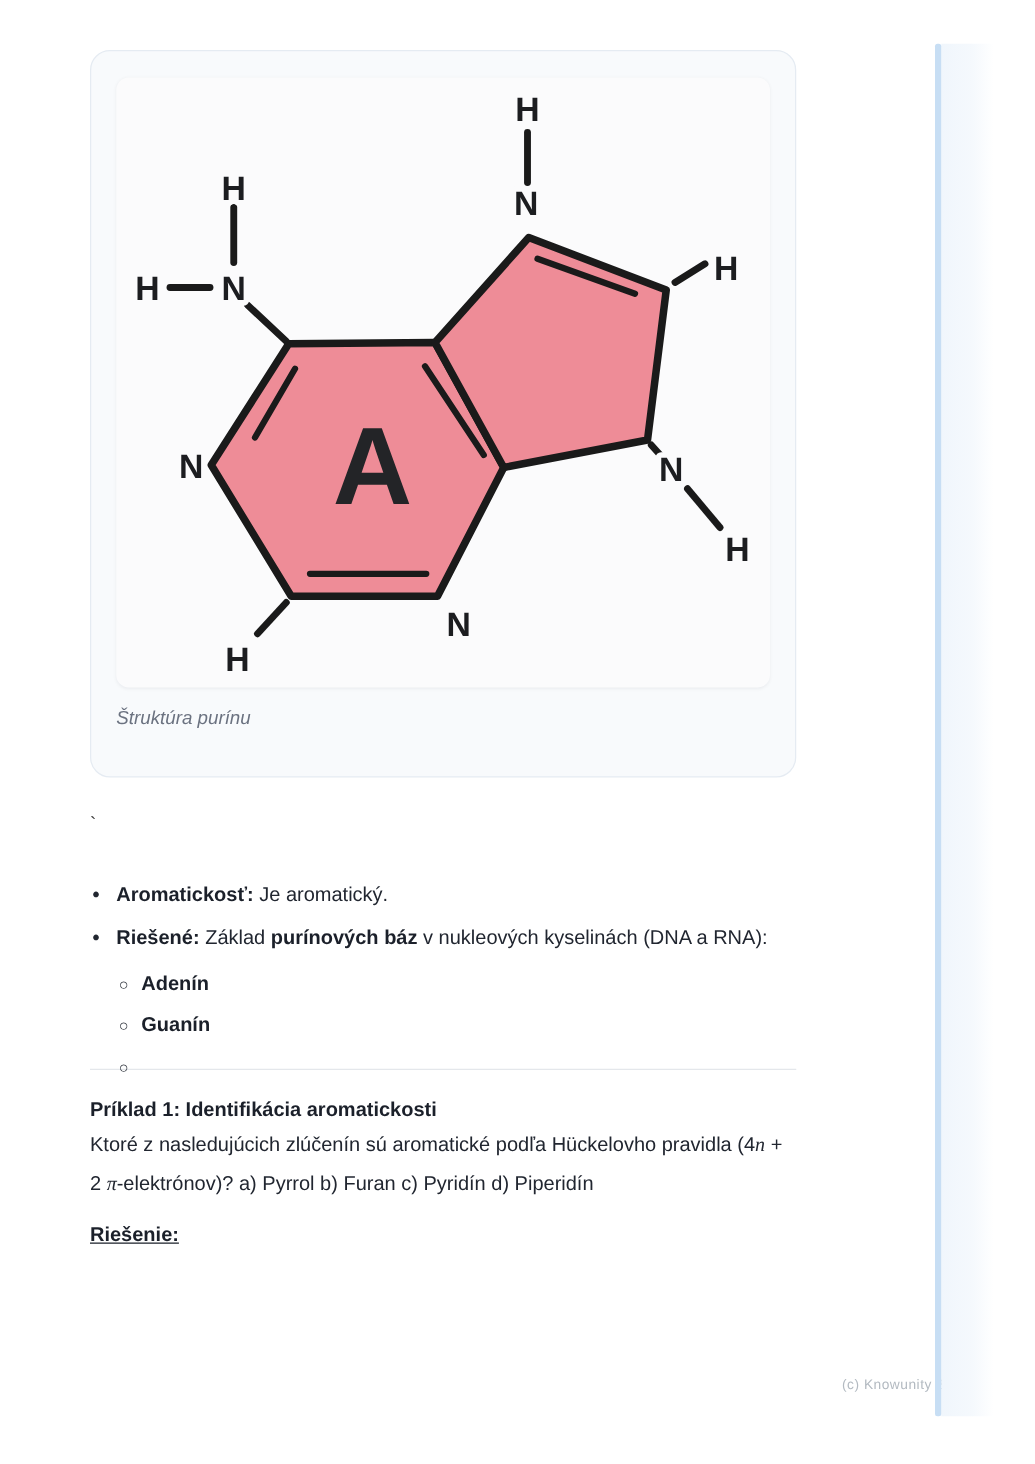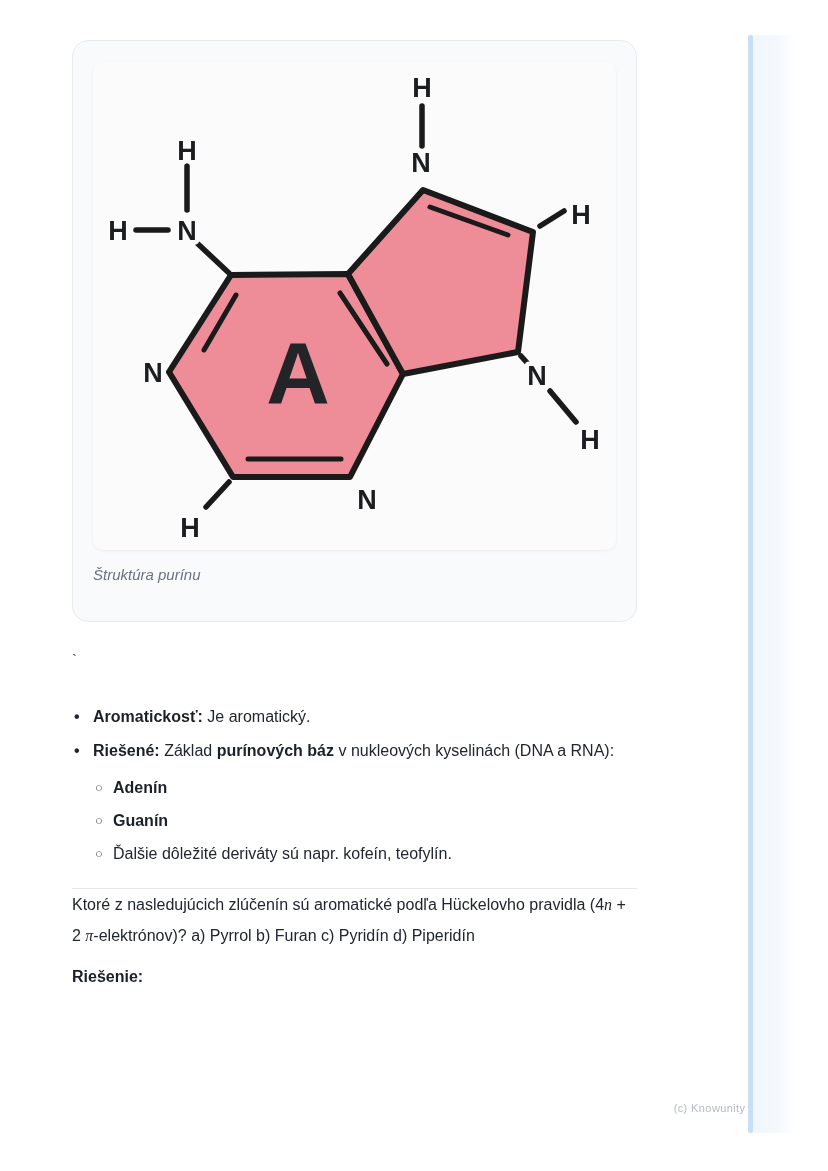--- a/index.html
+++ b/index.html
@@ -71,21 +71,21 @@
     margin-top:36px;
     font-size:28px;line-height:36px;font-weight:700;letter-spacing:-0.2px;
     color:var(--heading-blue);
     border-bottom:2px solid var(--heading-underline);
     padding-bottom:8px;
   }
 
   .example-title{margin-top:20px;font-size:16px;line-height:25px;font-weight:700;color:#1b202a;}
   .question{font-size:16px;line-height:31px;color:#212630;}
   .question .math{font-family:"Liberation Serif","DejaVu Serif",serif;font-style:italic;}
-  .solution-label{margin-top:13px;font-size:16px;line-height:25px;font-weight:700;color:#1b202a;}
+  .solution-label{margin-top:13px;font-size:16px;line-height:25px;font-weight:700;color:#1b202a;text-decoration:underline;}
 
   
   .watermark{
     position:absolute;top:1102px;right:53px;
     font-size:11px;letter-spacing:0.4px;color:#b3bac1;z-index:1;
   }
   .scroll-track{
     position:absolute;left:748px;top:35px;width:47px;height:1098px;z-index:2;
   }
   .scroll-thumb-line{
@@ -160,29 +160,29 @@
         <li>
           <span class="marker">○</span>
           <span class="b">Adenín</span>
         </li>
         <li>
           <span class="marker">○</span>
           <span class="b">Guanín</span>
         </li>
         <li>
           <span class="marker">○</span>
-          <span>Ďalšie dôležité deriváty sú napr. kofeín, teofylín.</span>
         </li>
       </ul>
     </li>
   </ul>
 
   <hr class="rule">
 
 
+  <p class="example-title">Príklad 1: Identifikácia aromatickosti</p>
 
   <p class="question"><span>Ktoré z nasledujúcich zlúčenín sú aromatické podľa Hückelovho pravidla (4</span><span class="math">n</span><span> + 2 </span><span class="math">π</span><span>-elektrónov)? a) Pyrrol b) Furan c) Pyridín d) Piperidín</span></p>
 
   <p class="solution-label">Riešenie:</p>
 
 </div>
 
 <div class="watermark">(c) Knowunity 2025</div>
 <div class="scroll-track">
   <div class="scroll-fill"></div>

